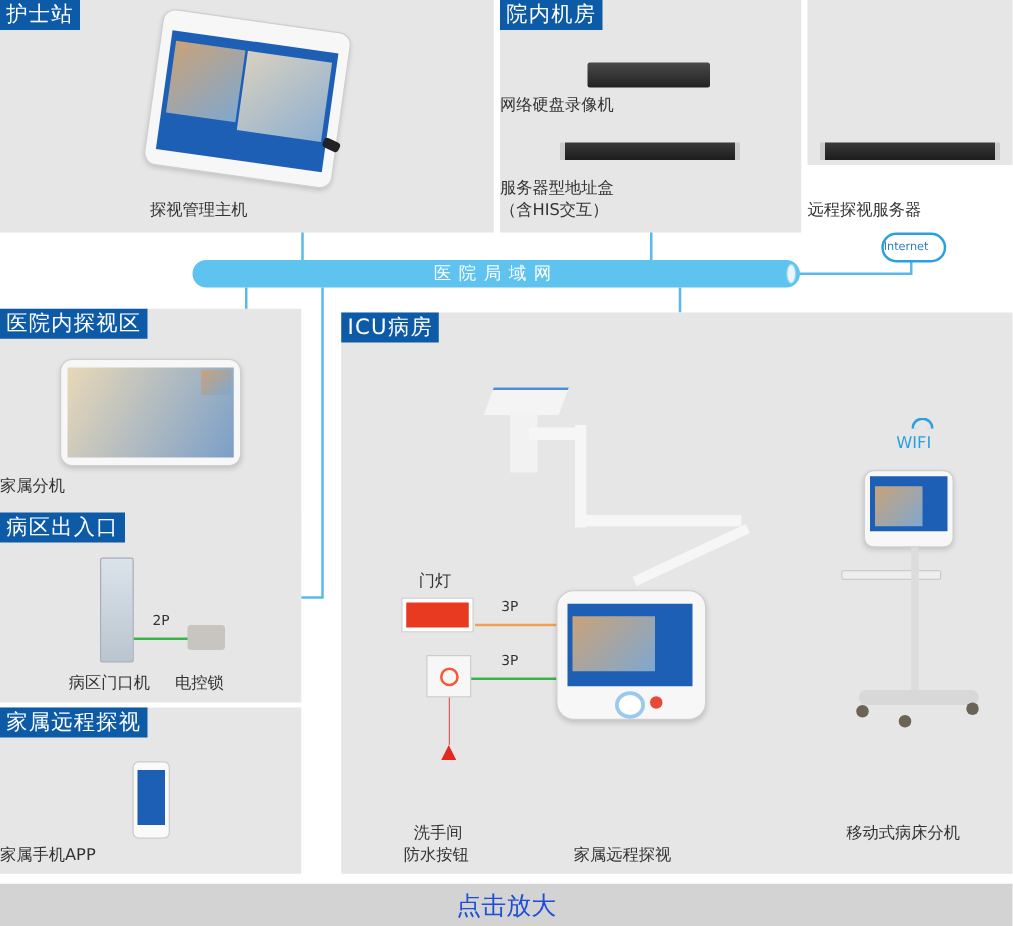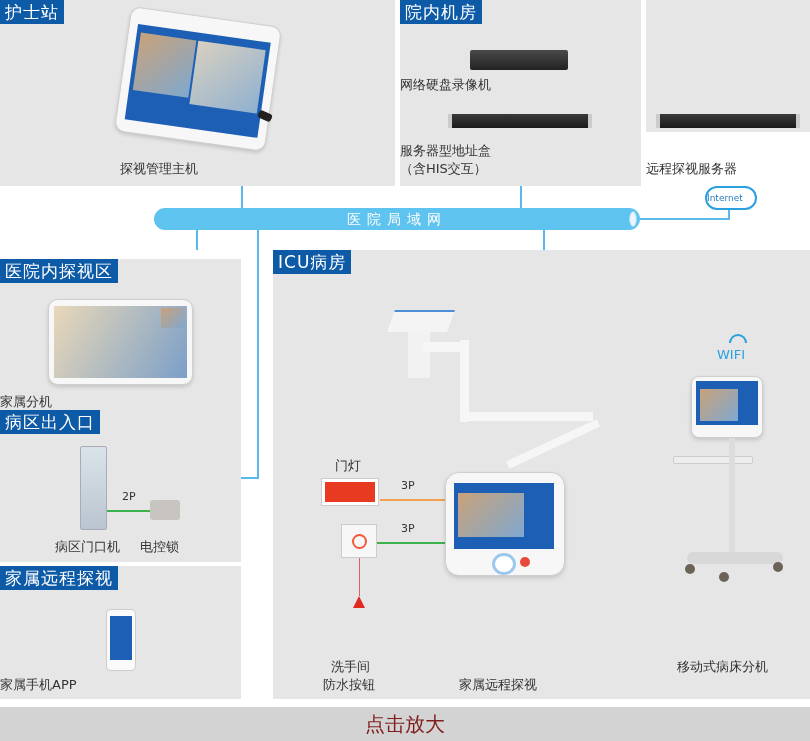--- a/index.html
+++ b/index.html
@@ -8,21 +8,21 @@
   .panel { position: absolute; background: #e6e6e6; }
   .tag { position: absolute; left: 0; top: 0; background: #0d5aa6; color: #fff; font-weight: normal;
          font-size: 17px; line-height: 24px; padding: 0 5px; letter-spacing: 1px; }
   .label { position: absolute; font-size: 13px; color: #333; text-align: left; white-space: nowrap; line-height: 18px; }
   .vline { position: absolute; width: 2px; background: #5ab9ea; }
   .hline { position: absolute; height: 2px; background: #5ab9ea; }
   .lan { position: absolute; left: 154px; top: 208px; width: 486px; height: 22px; border-radius: 11px;
          background: #5ec3ef; color: #fff; font-size: 14px; letter-spacing: 6px; text-align: center; line-height: 22px; }
   .lan-cap { position: absolute; right: 3px; top: 3px; width: 8px; height: 16px; border-radius: 50%; background: #eaf6fc; border: 1px solid #9ad6f3; }
   .footer { position: absolute; left: 0; top: 707px; width: 810px; height: 34px; background: #d3d3d3;
-            font-size: 20px; text-align: center; line-height: 34px; color: #7f1d1d; cursor: pointer; }
+            font-size: 20px; text-align: center; line-height: 34px; color: #1d4ed8; cursor: pointer; }
   
   .tablet { position: absolute; background: #f7f7f7; border: 1px solid #cfcfcf; border-radius: 10px; box-shadow: 0 2px 4px rgba(0,0,0,.15); }
   .screen { position: absolute; background: #1c5fb5; }
   .photo-a { position: absolute; background: linear-gradient(135deg,#c9a27a,#7fa8cf); }
   .photo-b { position: absolute; background: linear-gradient(135deg,#d8d0c0,#8fb0d0); }
   .rack { position: absolute; height: 14px; background: linear-gradient(#3a3a3a,#1c1c1c); border-left: 4px solid #ccc; border-right: 4px solid #ccc; }
   .nvr { position: absolute; background: linear-gradient(#4a4a4a,#222); border-radius: 2px; }
   .wire { position: absolute; height: 2px; }
   .slash { position: absolute; font-size: 12px; color: #333; }
   .small { font-size: 11px; }
@@ -64,21 +64,21 @@
 <div class="hline" style="left:640px;top:218px;width:88px;"></div>
 <div class="vline" style="left:728px;top:208px;height:12px;"></div>
 <div style="position:absolute;left:705px;top:186px;width:52px;height:24px;border:2px solid #2aa0e0;border-radius:12px;background:#fff;font-size:9px;line-height:20px;color:#2a7fc0;">
   <span>Internet</span>
 </div>
 <div class="vline" style="left:196px;top:230px;height:20px;"></div>
 <div class="vline" style="left:257px;top:230px;height:248px;"></div>
 <div class="hline" style="left:241px;top:477px;width:18px;"></div>
 <div class="vline" style="left:543px;top:230px;height:20px;"></div>
 
-<div class="panel" style="left:0;top:259px;width:241px;height:196px;">
+<div class="panel" style="left:0;top:247px;width:241px;height:196px;">
   <div class="tag">医院内探视区</div>
   <div class="tablet" style="left:48px;top:40px;width:145px;height:86px;">
     <div class="photo-b" style="left:5px;top:6px;width:133px;height:72px;background:linear-gradient(120deg,#e9d8b8,#7b9fc8);"></div>
     <div class="photo-a" style="left:112px;top:8px;width:24px;height:20px;"></div>
   </div>
   <div class="label" style="left:0;top:134px;width:241px;">家属分机</div>
 </div>
 
 <div class="panel" style="left:0;top:410px;width:241px;height:152px;">
   <div class="tag">病区出入口</div>

